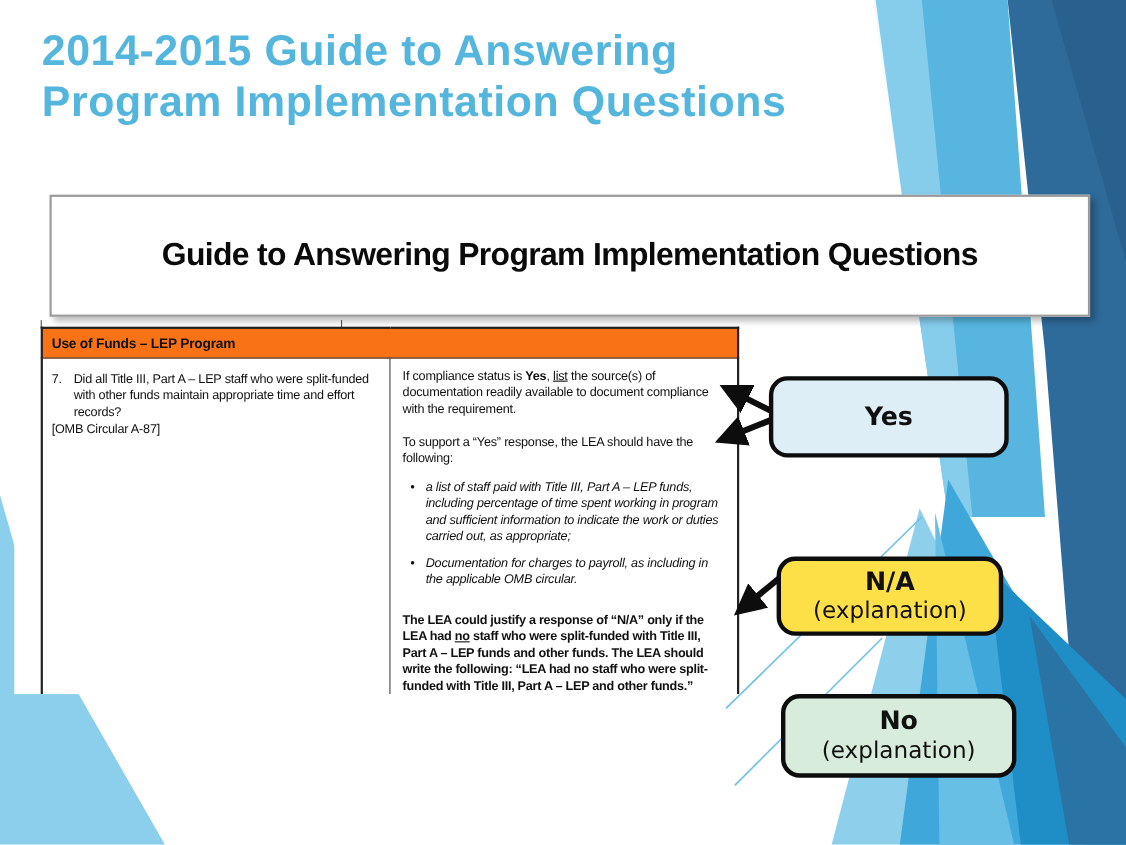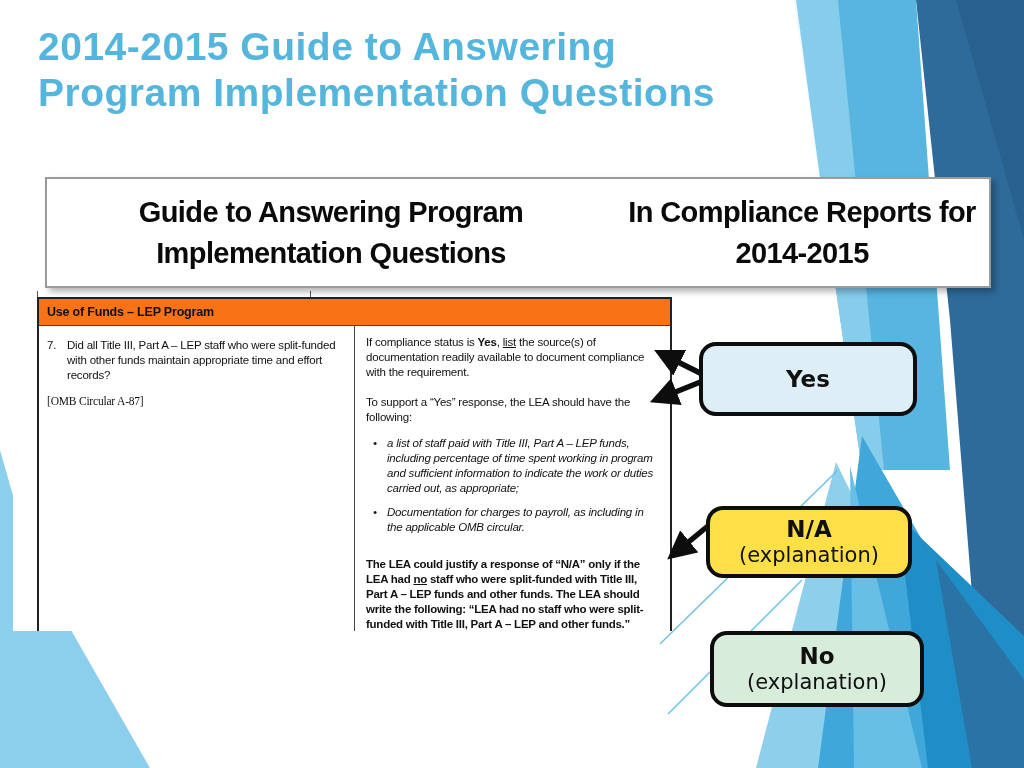--- a/index.html
+++ b/index.html
@@ -52,21 +52,21 @@
   table.doc-table { border: 2px solid #222; }
   td.section-header {
     background: #f97316; font-weight: 700; font-size: 12.5px;
     padding: 5px 8px; border-bottom: 3px solid #222;
   }
   td.qcell { width: 273px; vertical-align: top; padding: 12px 10px 10px 8px; height: 272px; }
   td.gcell { vertical-align: top; padding: 9px 16px 10px 11px; height: 272px; }
 
   .qline { display: flex; }
   .qnum { width: 20px; flex: 0 0 20px; }
-  .citation { margin-top: 11px; font-family: Liberation Serif, serif; }
+  .citation { margin-top: 1px; }
 
   .gcell p.p1 { margin: 0 0 15px 0; }
   .gcell p.p2 { margin: 0 0 11px 0; }
   .gcell ul { list-style: none; margin: 0 0 0 6px; font-style: italic; }
   .gcell li { position: relative; padding-left: 15px; margin-bottom: 9px; }
   .gcell li::before { content: "•"; position: absolute; left: 1px; top: 0; }
   .na-note { font-weight: 700; margin-top: 22px; letter-spacing: -0.25px; line-height: 1.32; }
   b.ybold { font-weight: 700; }
 
   
@@ -108,21 +108,20 @@
     <line x1="660" y1="644" x2="838" y2="470" stroke="#6fc1e6" stroke-width="1.5"></line>
     <line x1="668" y1="714" x2="802" y2="580" stroke="#6fc1e6" stroke-width="1.5"></line>
 
     <polygon points="0,450 32,562 150,768 0,768" fill="#8ccfec"></polygon>
   </svg>
 
   <h1 class="slide-title">2014-2015 Guide to Answering Program Implementation Questions</h1>
 
   <div class="heading-box">
     <div class="hline">Guide to Answering Program Implementation Questions</div>
-    <div class="hline">In Compliance Reports for 2014-2015</div>
   </div>
 
   <div class="doc-shot">
     <div class="tick tick-left"></div>
     <div class="tick tick-mid"></div>
 
     <table class="doc-table">
       <tbody>
           <tr>
         <td class="section-header" colspan="2">Use of Funds – LEP Program</td>

